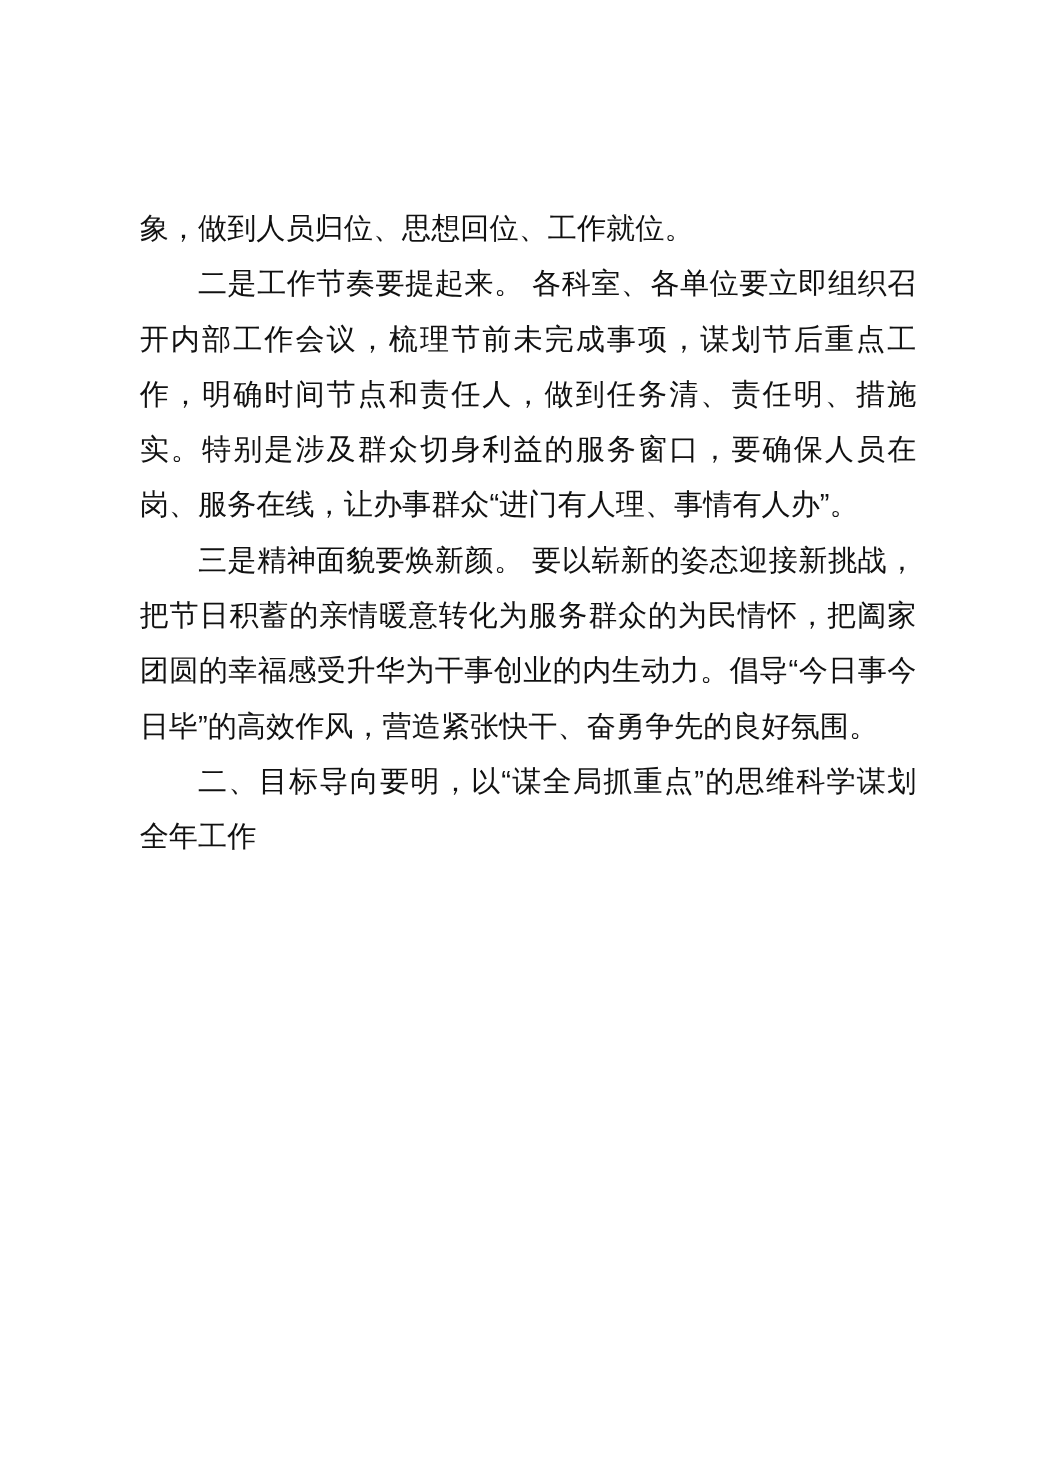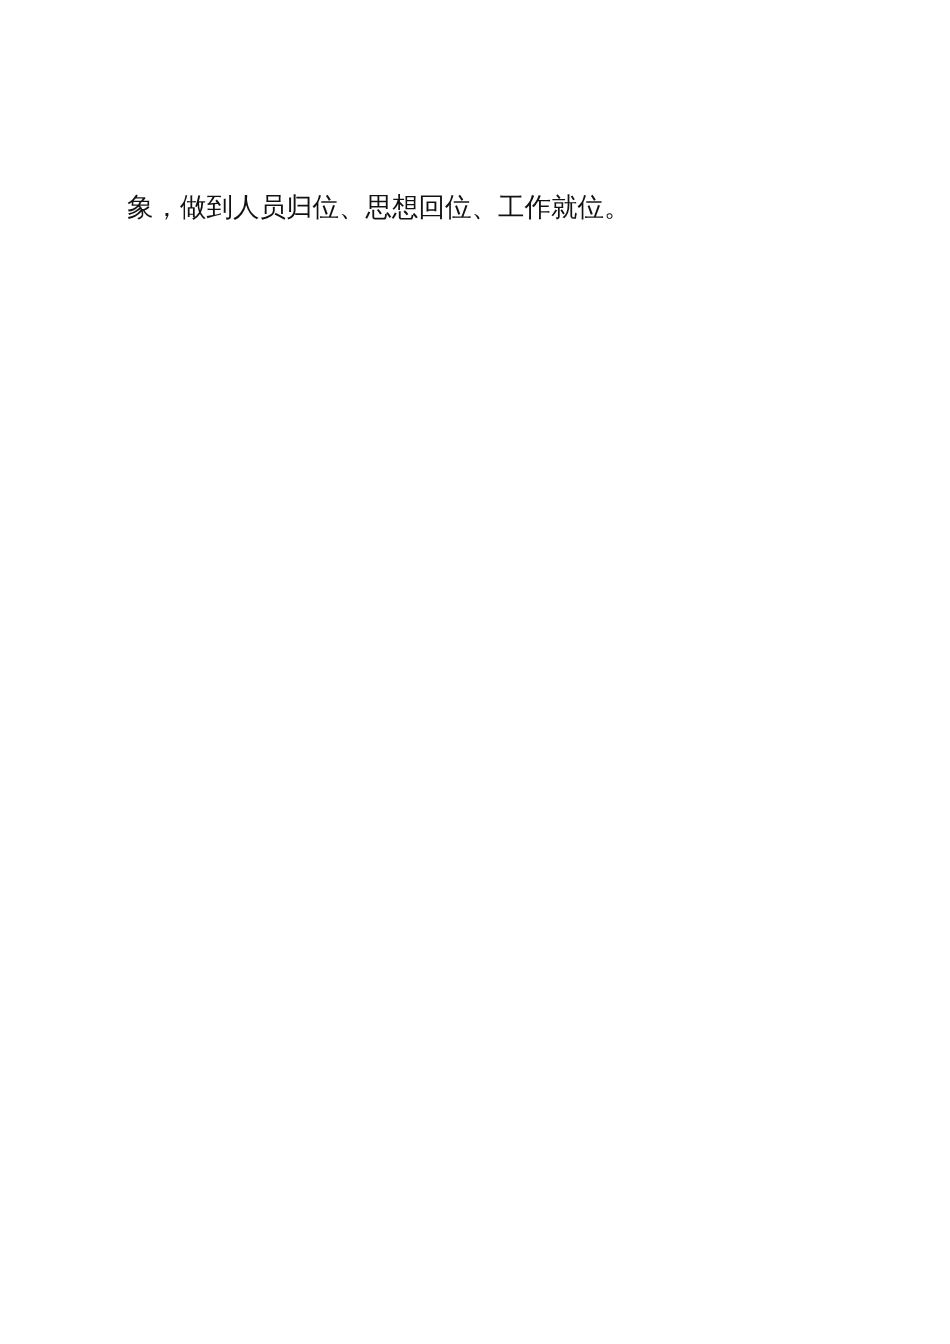--- a/index.html
+++ b/index.html
@@ -17,13 +17,16 @@
     text-justify: inter-character;
   }
   .para { margin: 0; padding: 0; }
   .indent { text-indent: 53px; }
 </style>
 </head>
 <body>
 
 <div class="page">
   <p class="para">象，做到人员归位、思想回位、工作就位。</p>
+  <p class="para indent">二是工作节奏要提起来。 各科室、各单位要立即组织召开内部工作会议，梳理节前未完成事项，谋划节后重点工作，明确时间节点和责任人，做到任务清、责任明、措施实。特别是涉及群众切身利益的服务窗口，要确保人员在岗、服务在线，让办事群众“进门有人理、事情有人办”。</p>
+  <p class="para indent">三是精神面貌要焕新颜。 要以崭新的姿态迎接新挑战，把节日积蓄的亲情暖意转化为服务群众的为民情怀，把阖家团圆的幸福感受升华为干事创业的内生动力。倡导“今日事今日毕”的高效作风，营造紧张快干、奋勇争先的良好氛围。</p>
+  <p class="para indent">二、目标导向要明，以“谋全局抓重点”的思维科学谋划全年工作</p>
 </div>
 
 </body></html>

